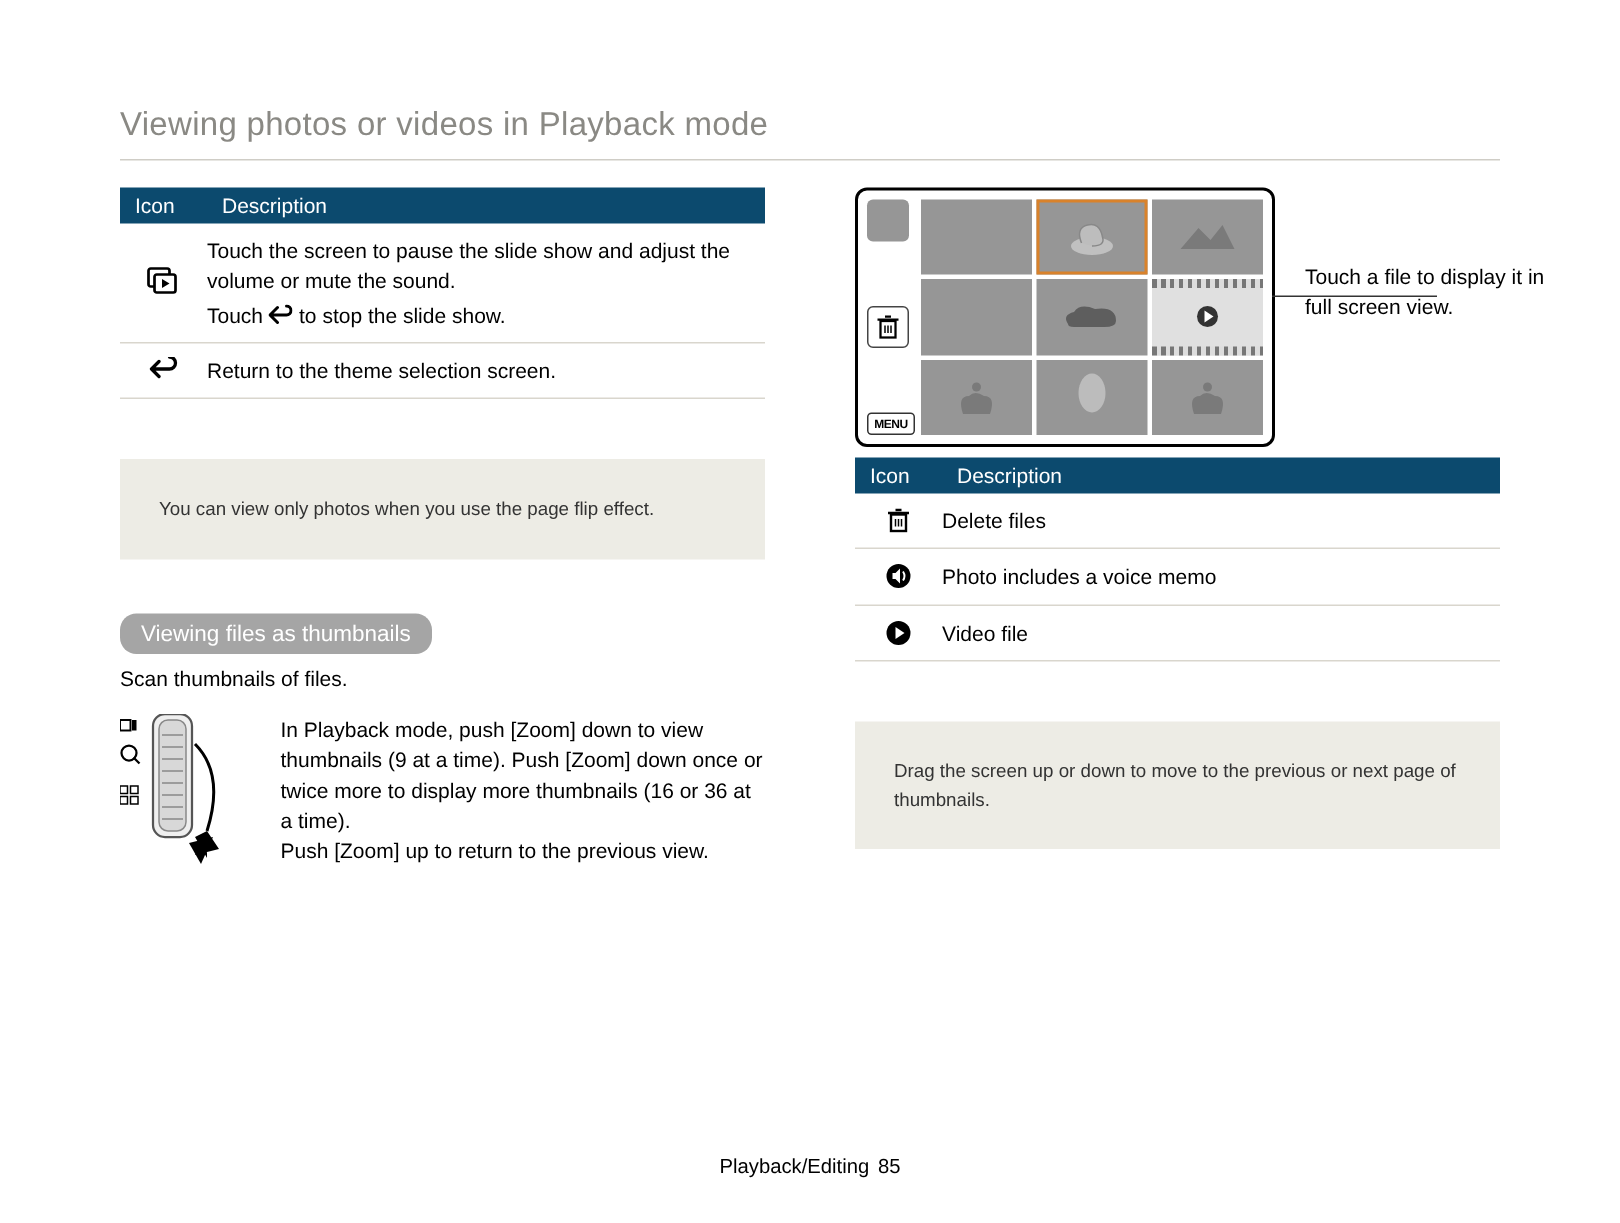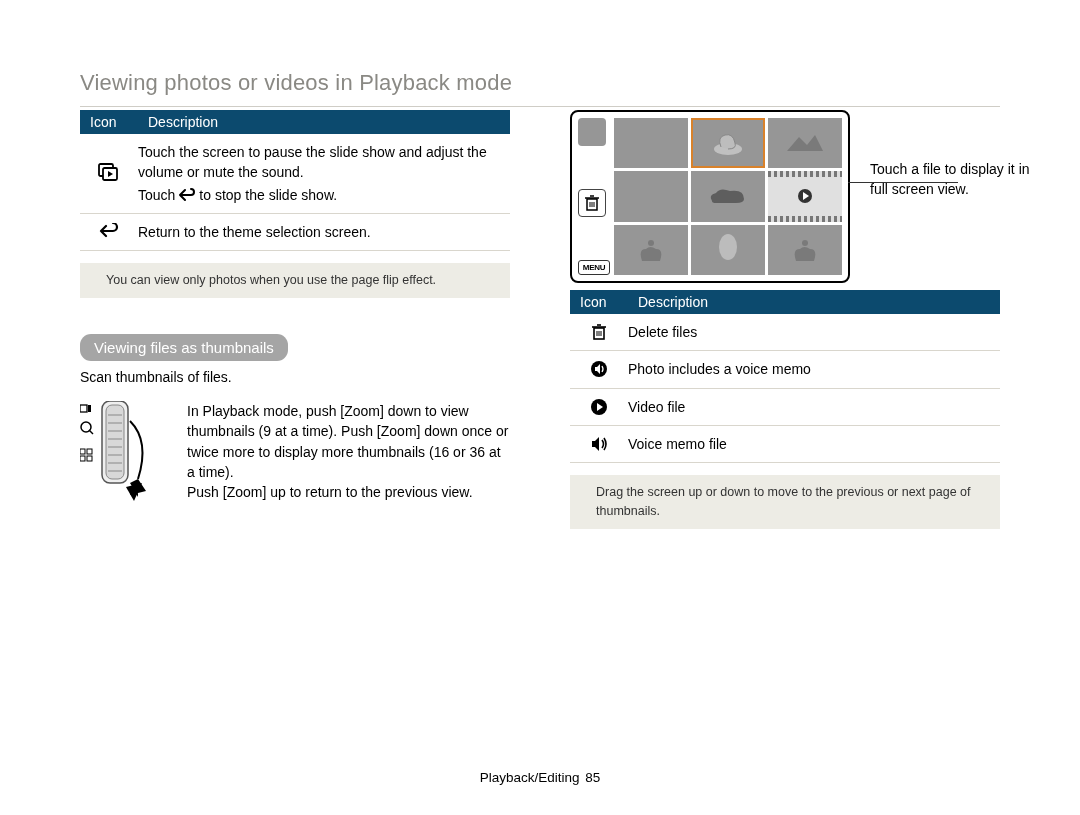--- a/index.html
+++ b/index.html
@@ -15,21 +15,21 @@
   .page-area {
     padding: 70px 80px 40px 80px;
     width: 100%;
   }
   .page-title {
     font-size: 22px;
     color: #8a8984;
     font-weight: 400;
     border-bottom: 1px solid #cfcdc6;
     padding-bottom: 10px;
-    margin-bottom: 3px;
+    margin-bottom: 18px;
     letter-spacing: 0.2px;
   }
   .two-col {
     display: flex;
     gap: 60px;
   }
   .col {
     flex: 1;
     min-width: 0;
   }
@@ -60,22 +60,22 @@
     padding: 8px 10px 8px 0;
     line-height: 1.45;
   }
   .row .c-desc .line + .line { margin-top: 2px; }
 
   
   .note {
     background: #edece5;
     font-size: 12.5px;
     color: #333;
-    padding: 8px 26px;
-    margin-top: 12px;
+    padding: 24px 26px;
+    margin-top: 40px;
     line-height: 1.5;
   }
 
   
   .loz {
     display: inline-block;
     background: #a5a5a5;
     color: #fff;
     font-size: 15px;
     padding: 5px 14px;
@@ -390,32 +390,20 @@
         <div class="c-icon">
             <span>
           <svg width="18" height="18" viewBox="0 0 18 18">
                 <circle cx="9" cy="9" r="8" fill="#000"></circle>
                 <polygon points="7,5 7,13 13,9" fill="#fff"></polygon>
               </svg>
         </span>
           </div>
         <div class="c-desc">Video ﬁle</div>
       </div>
-      <div class="row">
-        <div class="c-icon">
-            <span>
-          <svg width="18" height="16" viewBox="0 0 18 16">
-                <path d="M2 5 L5 5 L9 1 L9 15 L5 11 L2 11 Z" fill="#000"></path>
-                <path d="M12 4 Q15 8 12 12" stroke="#000" stroke-width="1.6" fill="none"></path>
-                <path d="M14 2 Q18 8 14 14" stroke="#000" stroke-width="1.6" fill="none"></path>
-              </svg>
-        </span>
-          </div>
-        <div class="c-desc">Voice memo ﬁle</div>
-      </div>
 
       <div class="note">Drag the screen up or down to move to the previous or next page of thumbnails.</div>
     </div>
   </div>
 </div>
 
 <div class="footer">
   <span>Playback/Editing</span>
   <span class="pnum">85</span>
 </div>

